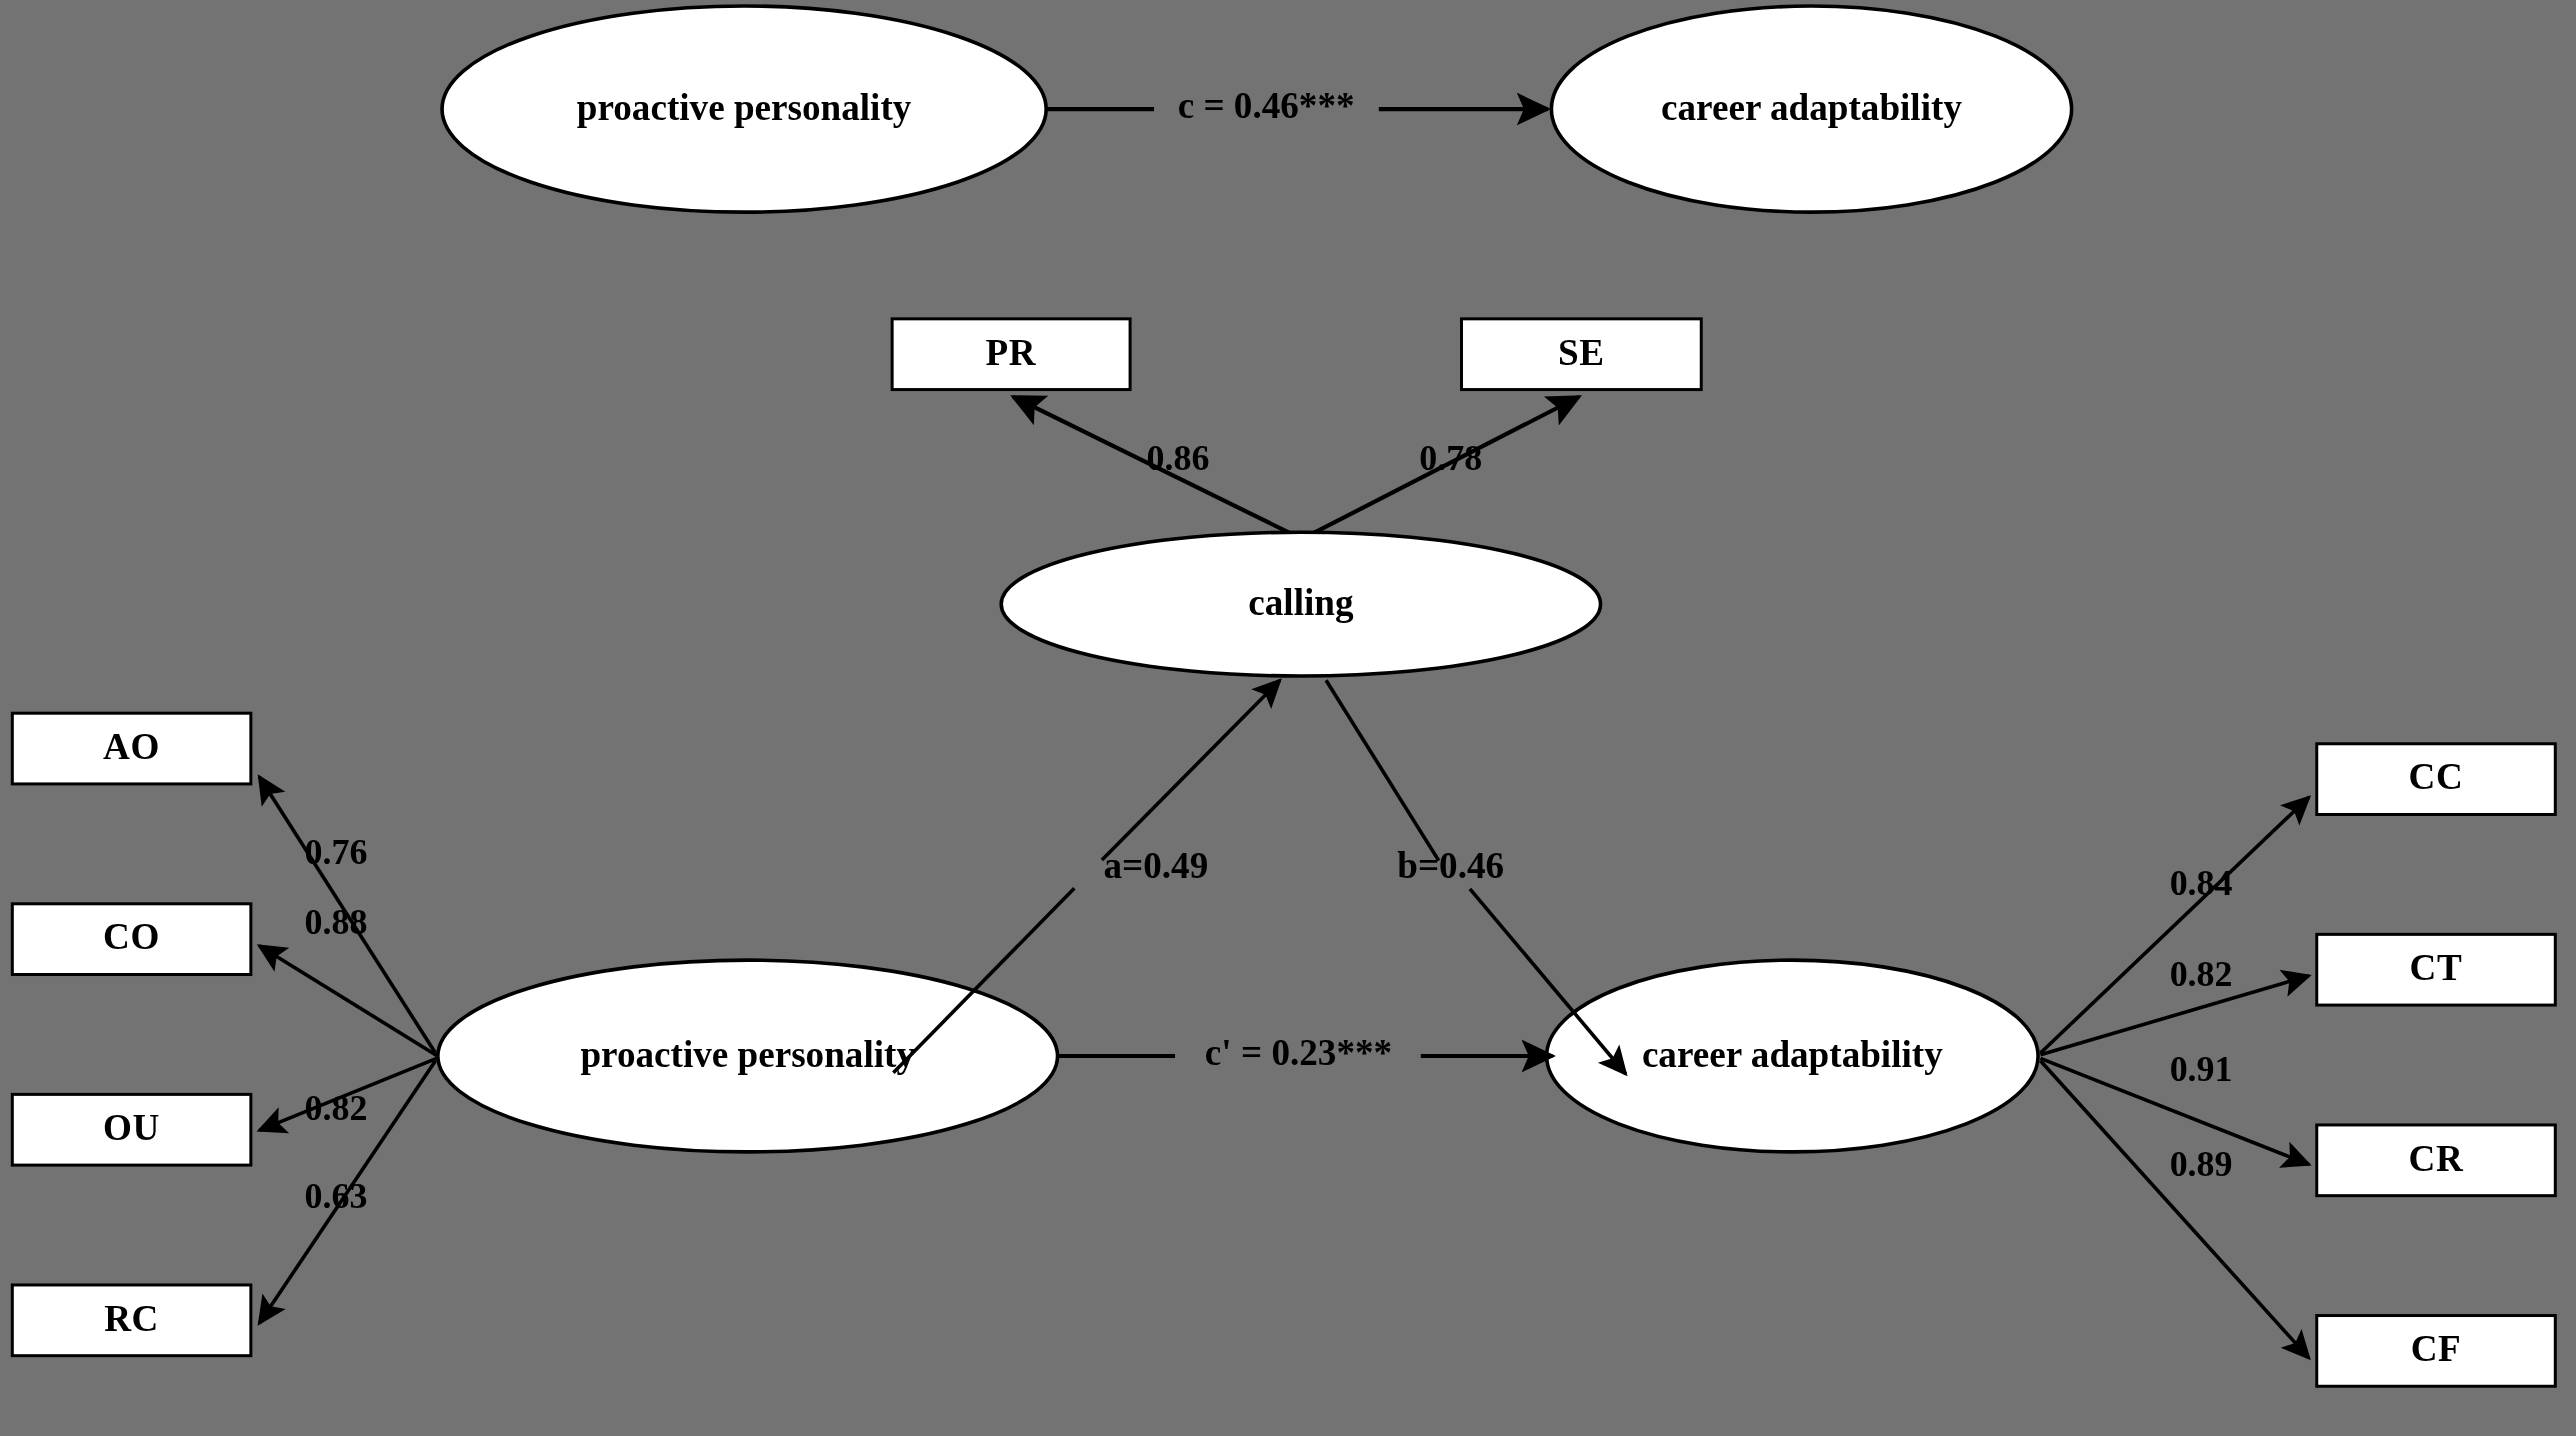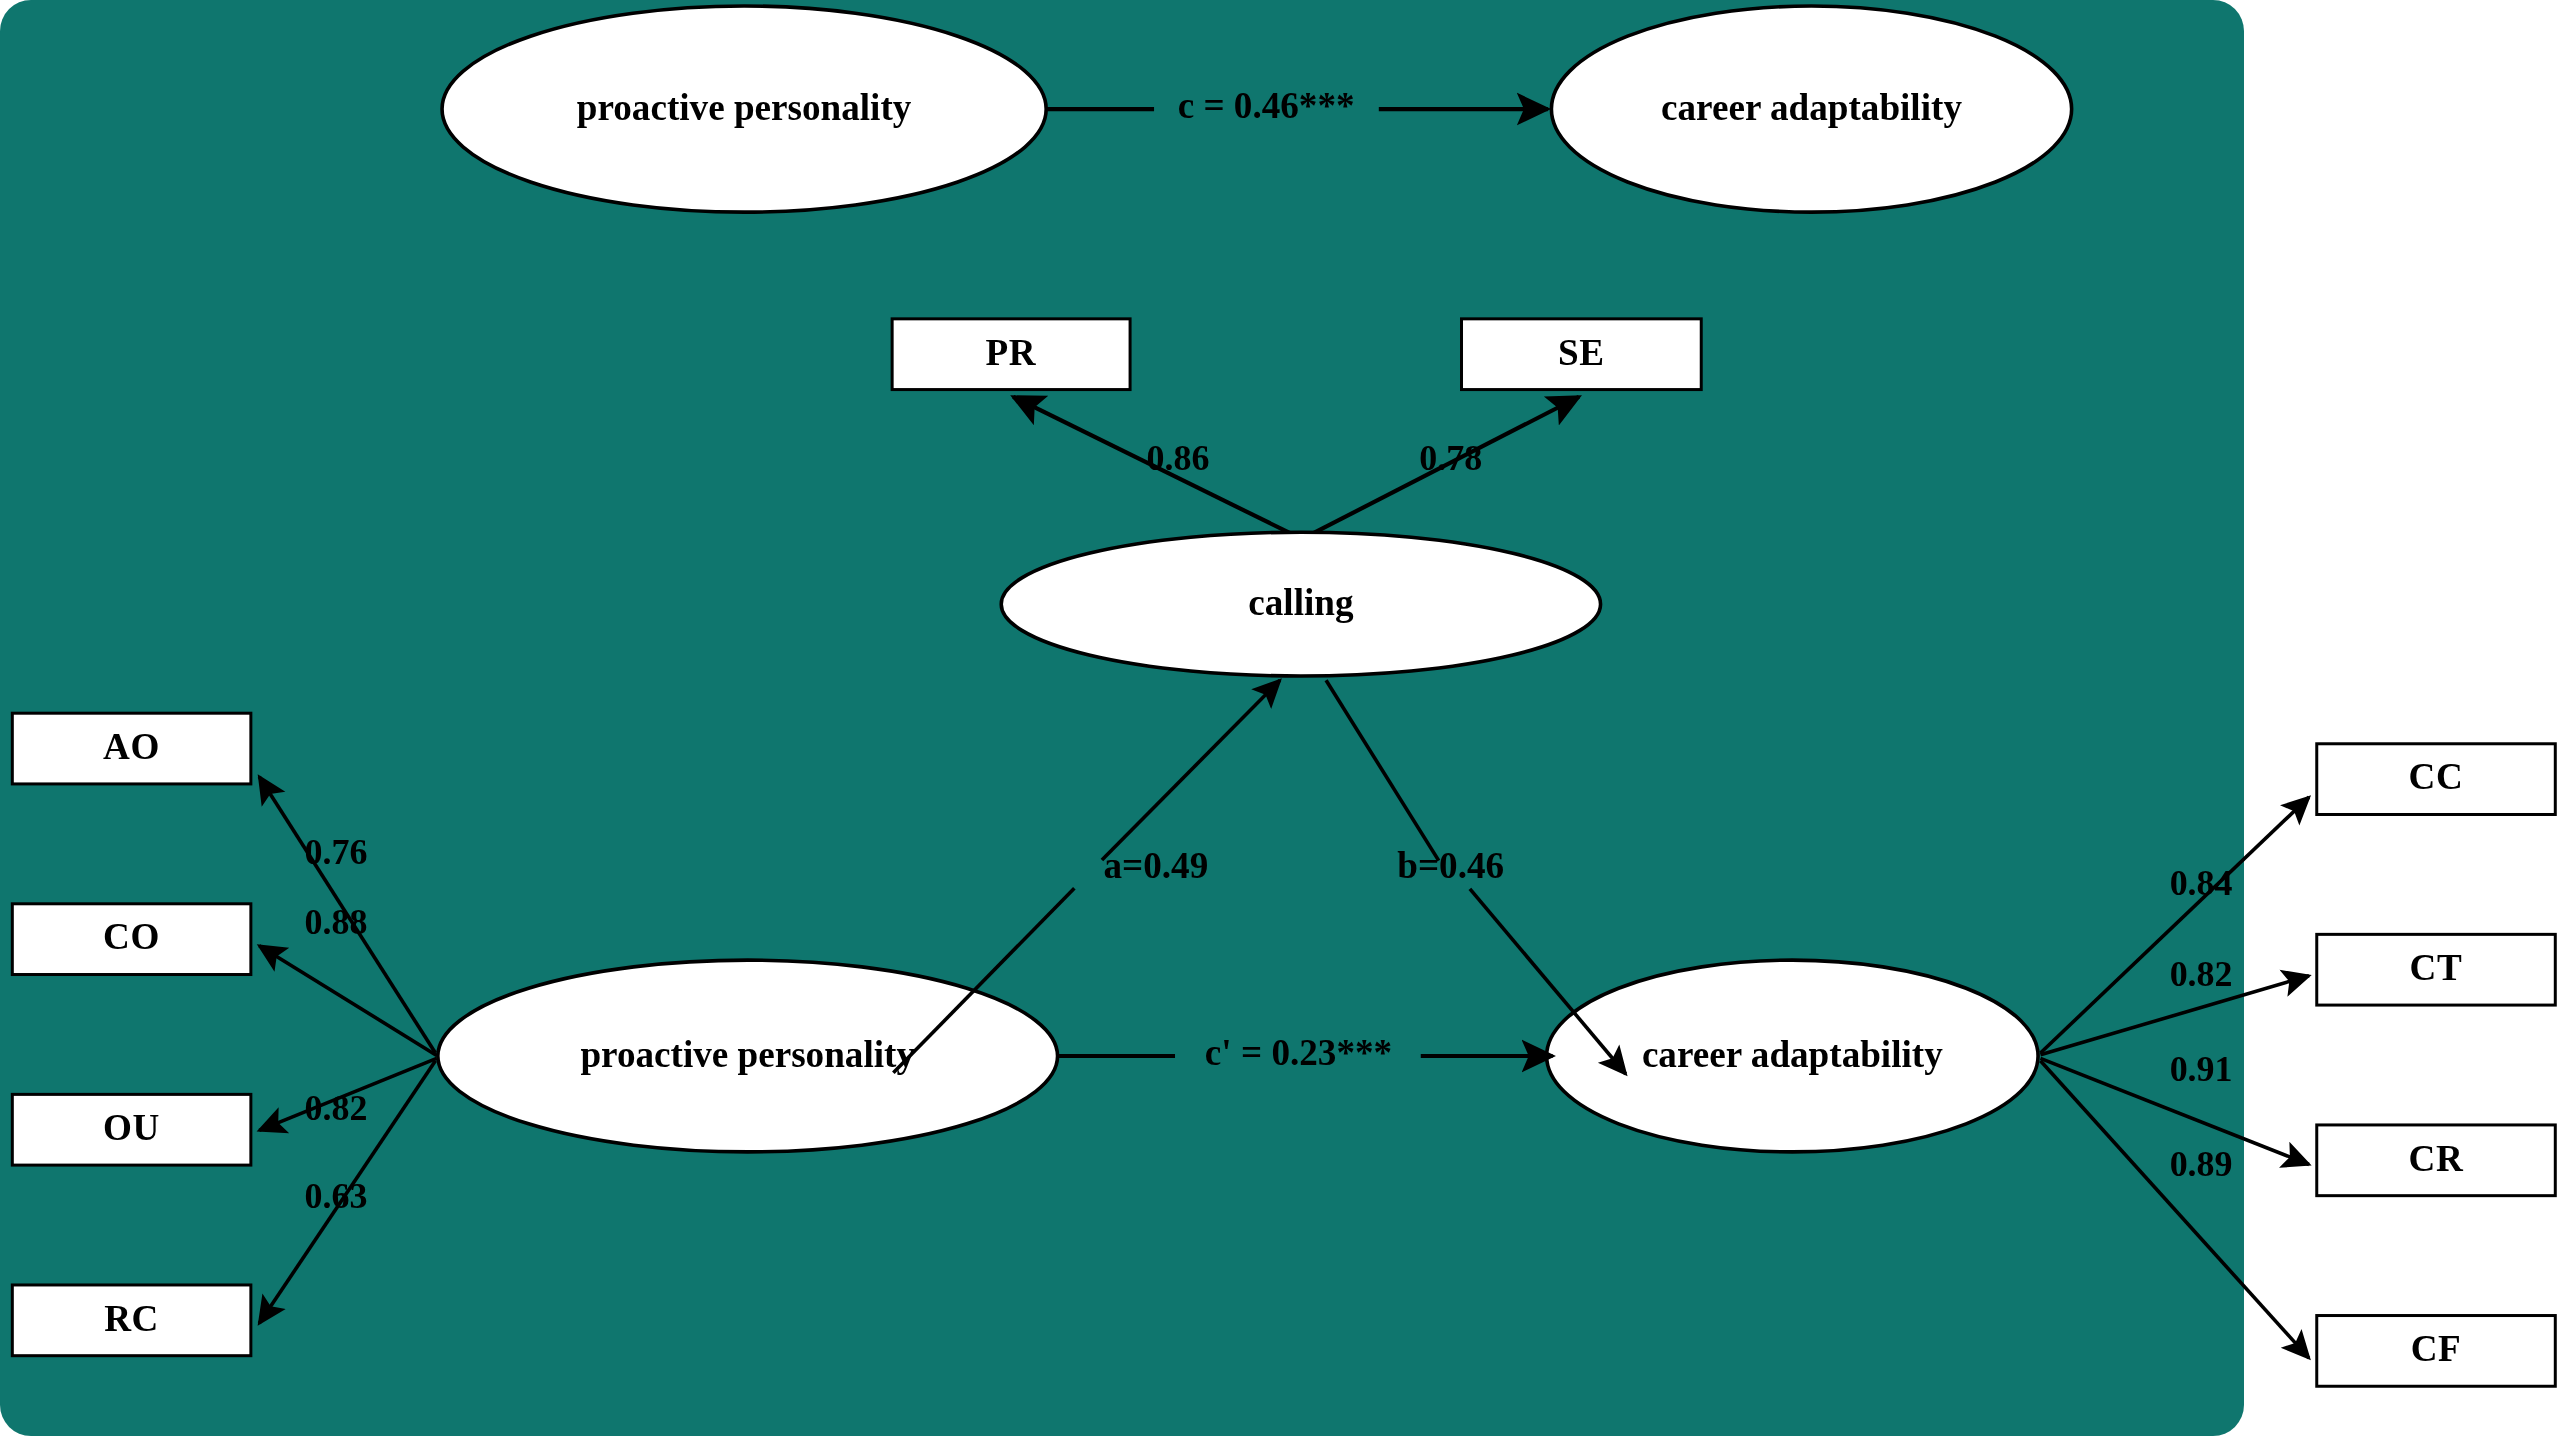--- a/index.html
+++ b/index.html
@@ -8,24 +8,23 @@
     background: #ffffff;
   }
   body {
     width: 2576px;
     height: 1436px;
     font-family: "Liberation Serif", "DejaVu Serif", serif;
     overflow: hidden;
   }
   #diagram-root {
     position: relative;
-    width: 2244px;
+    width: 2576px;
     height: 1436px;
-    background: #0f766e;
-    border-radius: 31px;
+    background: #737373;
   }
   svg#sem-canvas {
     position: absolute;
     left: 0;
     top: 0;
     width: 2576px;
     height: 1436px;
     display: block;
   }
   .node-shape {

